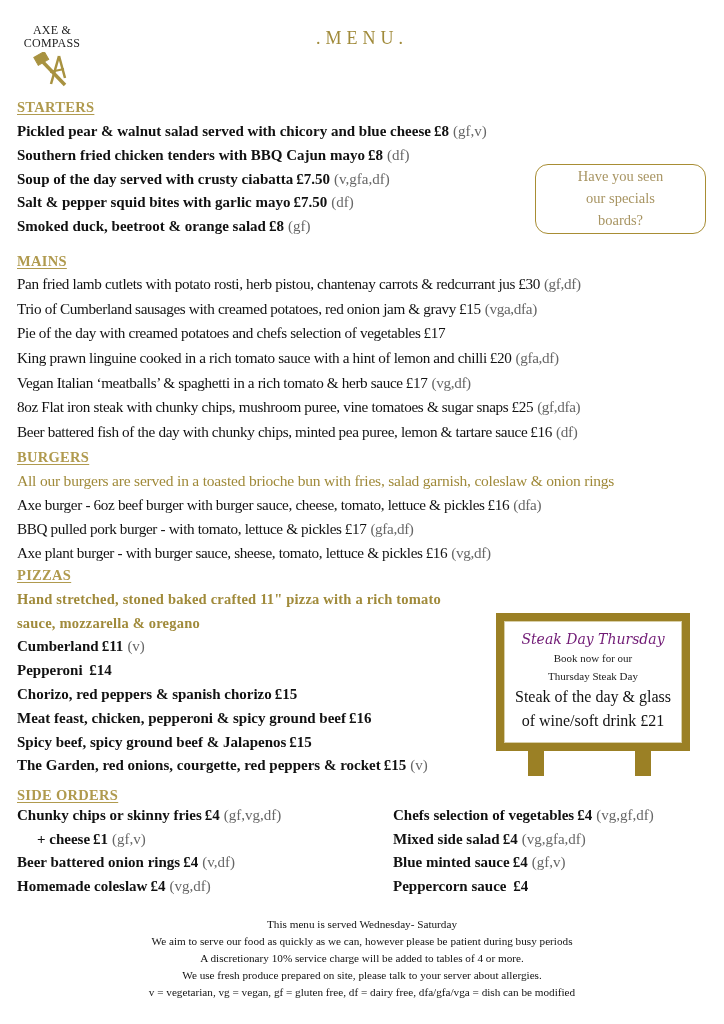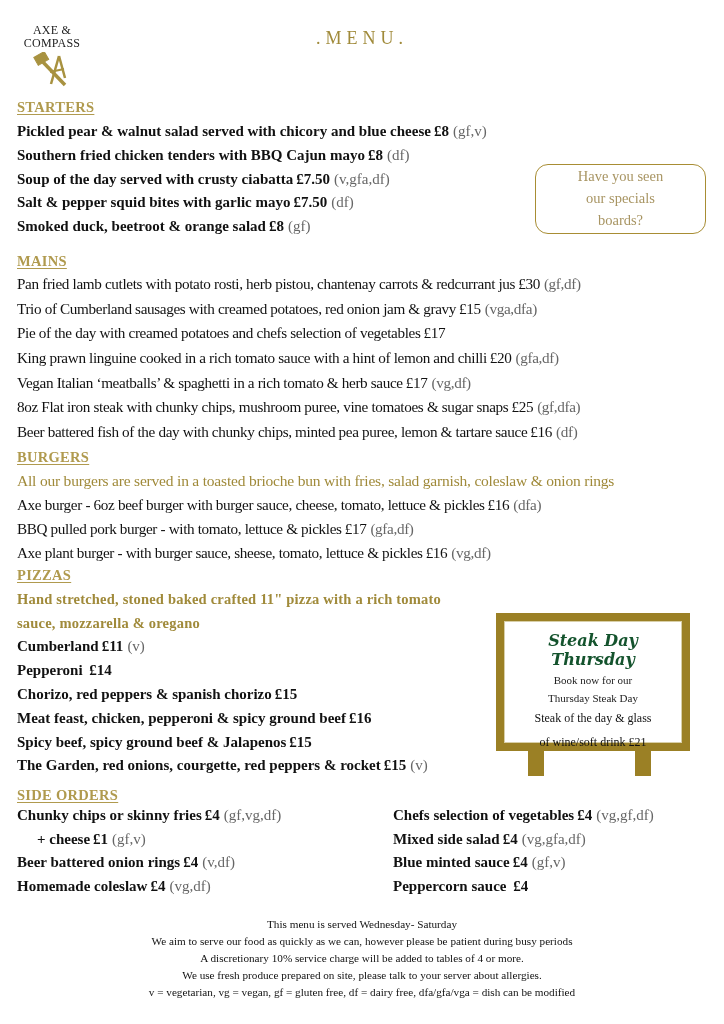--- a/index.html
+++ b/index.html
@@ -20,23 +20,23 @@
   .note { position:absolute; left:17px; font-size:14.5px; font-weight:bold; color:#a08a3a; white-space:nowrap; letter-spacing:0.2px; }
   .note.plain { font-weight:normal; font-size:15.5px; letter-spacing:-0.2px; }
   .specials { position:absolute; left:535px; top:164px; width:171px; height:70px;
               border:1.5px solid #a88d34; border-radius:13px; text-align:center;
               color:#a89563; font-size:14.5px; line-height:22px; padding-top:0; box-sizing:border-box; }
   .specials span { display:block; }
   .board { position:absolute; left:496px; top:613px; width:194px; height:138px;
            background:#9b8025; box-sizing:border-box; padding:8px; }
   .board-inner { width:100%; height:100%; background:#fff; text-align:center; box-sizing:border-box; padding-top:10px;
                  box-shadow: inset 0 0 0 1px #d8cfa8; }
-  .board-title { font-family:"DejaVu Serif",serif; font-style:italic; color:#14532d; font-size:16px;font-weight:bold; }
+  .board-title { font-family:"DejaVu Serif",serif; font-style:italic; color:#701a75; font-size:14px; }
   .board-sub { font-size:11px; color:#222; line-height:14px; margin-top:4px; }
-  .board-offer { font-size:12px; color:#111; line-height:21px; margin-top:3px; }
+  .board-offer { font-size:16px; color:#111; line-height:21px; margin-top:3px; }
   .leg { position:absolute; top:751px; width:16px; height:25px; background:#9b8025; }
   .footer { position:absolute; left:0; top:916px; width:724px; text-align:center; font-size:11.2px; line-height:17px; color:#111; }
   .footer div { white-space:nowrap; }
   .sides-right { left:393px; }
 </style>
 </head>
 <body>
 
 <div class="logo">
   <div class="logo-text">AXE &amp;</div>

